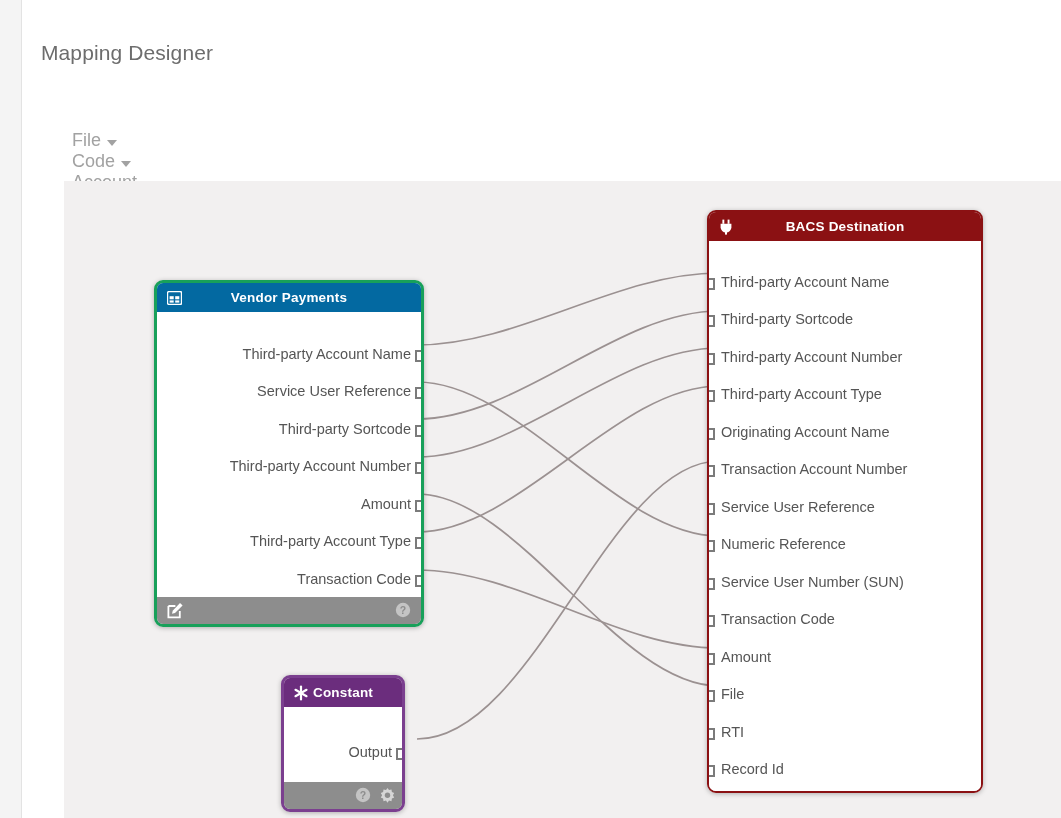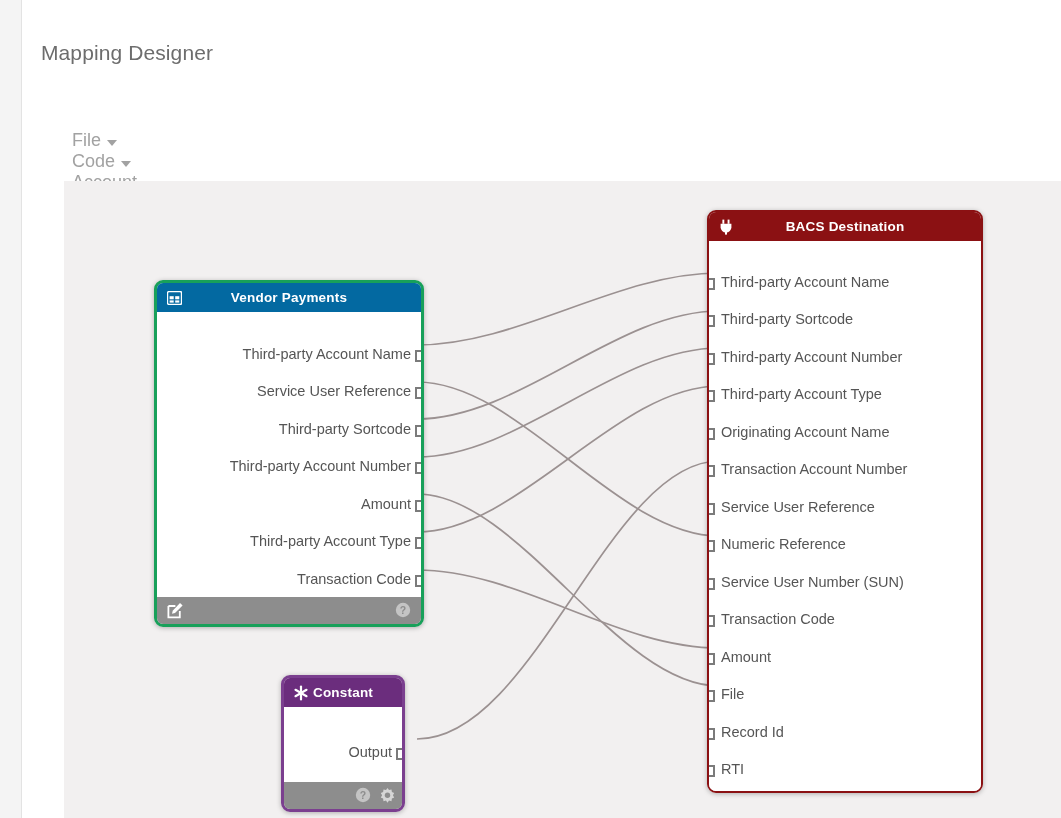--- a/index.html
+++ b/index.html
@@ -457,25 +457,25 @@
             <div class="port-row in">
               <span class="port-box"></span>
               <span class="port-label">Amount</span>
             </div>
             <div class="port-row in">
               <span class="port-box"></span>
               <span class="port-label">File</span>
             </div>
             <div class="port-row in">
               <span class="port-box"></span>
+              <span class="port-label">RTI</span>
+            </div>
+            <div class="port-row in">
+              <span class="port-box"></span>
               <span class="port-label">Record Id</span>
-            </div>
-            <div class="port-row in">
-              <span class="port-box"></span>
-              <span class="port-label">RTI</span>
             </div>
           </div>
         </div>
       </div>
 
     </div>
   </div>
 </div>
 
 </body></html>

